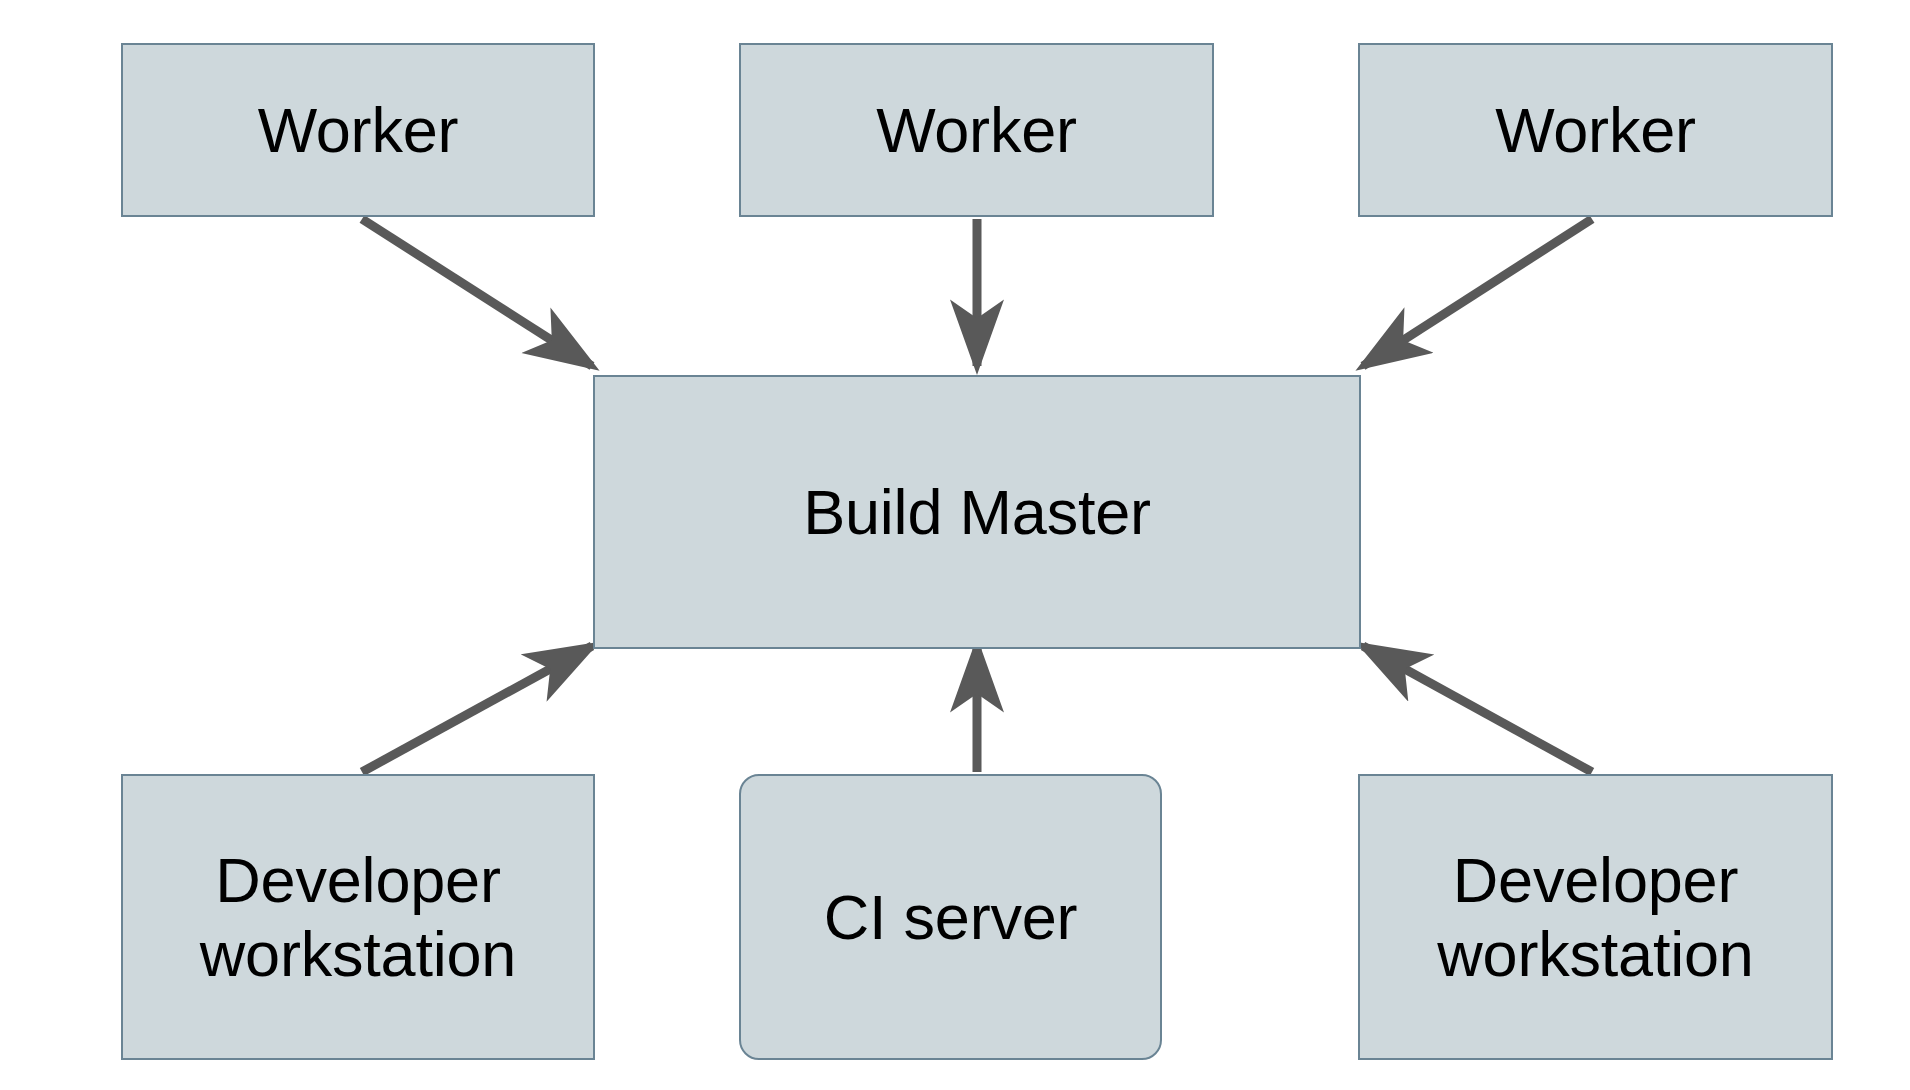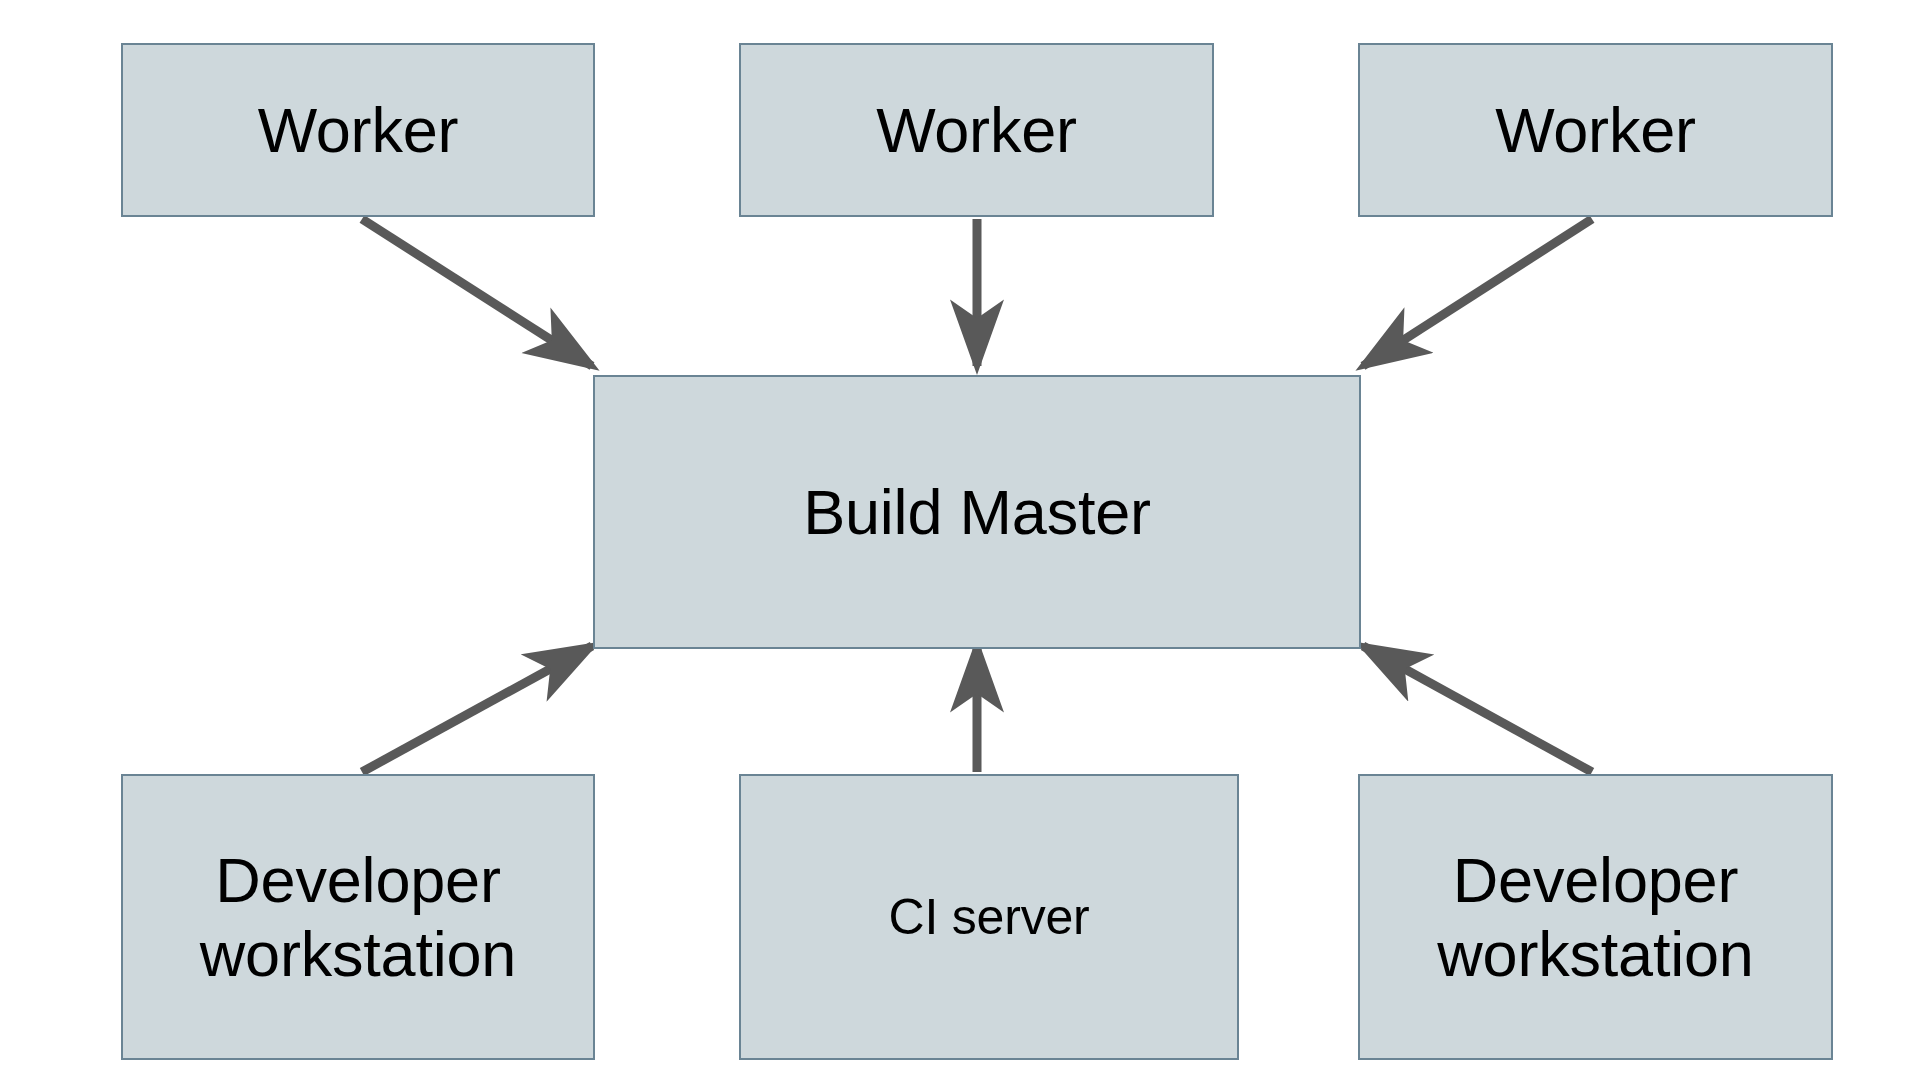--- a/index.html
+++ b/index.html
@@ -46,21 +46,21 @@
     height: 1090px;
     z-index: 1;
     pointer-events: none;
   }
   
   #node-worker-left   { left: 121px;  top: 43px;  width: 474px; height: 174px; font-size: 63px; }
   #node-worker-mid    { left: 739px;  top: 43px;  width: 475px; height: 174px; font-size: 63px; }
   #node-worker-right  { left: 1358px; top: 43px;  width: 475px; height: 174px; font-size: 63px; }
   #node-build-master  { left: 593px;  top: 375px; width: 768px; height: 274px; font-size: 63px; }
   #node-dev-left      { left: 121px;  top: 774px; width: 474px; height: 286px; font-size: 63px; }
-  #node-ci-server     { left: 739px;  top: 774px; width: 500px; height: 286px; font-size: 50px; }
+  #node-ci-server     { left: 739px;  top: 774px; width: 423px; height: 286px; font-size: 63px; border-radius: 20px; }
   #node-dev-right     { left: 1358px; top: 774px; width: 475px; height: 286px; font-size: 63px; }
 </style>
 </head>
 <body>
 
 <div id="canvas">
 
   <svg id="edges" viewBox="0 0 1910 1090" width="1910" height="1090">
     <defs>
       <marker id="arrowhead" markerWidth="9" markerHeight="9" refX="7.4" refY="3.0" orient="auto" markerUnits="strokeWidth">

